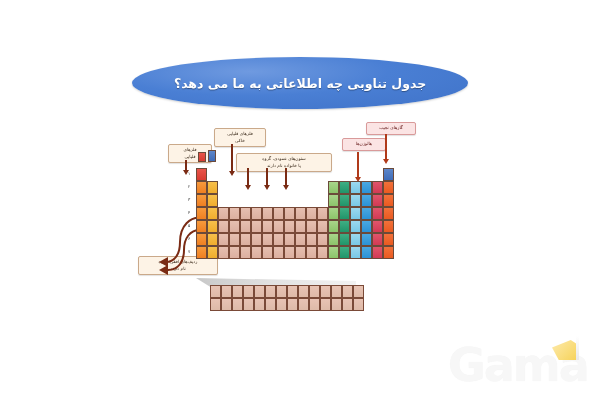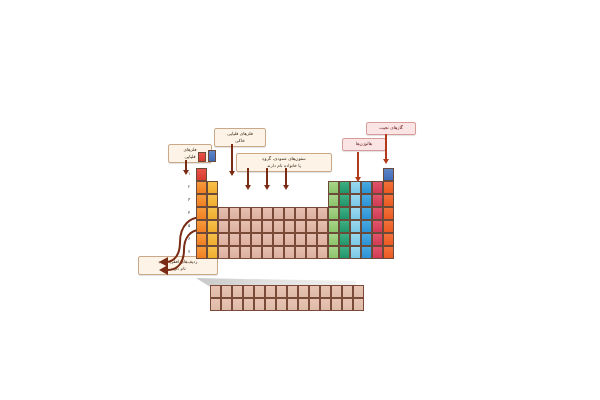--- a/index.html
+++ b/index.html
@@ -114,20 +114,23 @@
   .wm-pin{
     position:absolute;left:128px;top:0px;width:3px;height:24px;
     background:linear-gradient(180deg,#ffffff,#e8e8e8);
   }
 </style>
 </head>
 <body>
 
 <div class="slide">
 
+  <div class="title-ellipse">
+    <span class="title-text">جدول تناوبی چه اطلاعاتی به ما می دهد؟</span>
+  </div>
 
   <div class="diagram">
 
     <div class="callout c-alkali">
       <div>فلزهای</div>
       <div>قلیایی</div>
     </div>
 
     <div class="callout c-alkaline">
       <div>فلزهای قلیایی</div>
@@ -315,14 +318,19 @@
         <div class="cell c-f" style="left: 124px; top: 130px; width: 11px; height: 13px;"></div>
         <div class="cell c-f" style="left: 135px; top: 130px; width: 11px; height: 13px;"></div>
         <div class="cell c-f" style="left: 146px; top: 130px; width: 11px; height: 13px;"></div>
         <div class="cell c-f" style="left: 157px; top: 130px; width: 11px; height: 13px;"></div>
       </div>
 
     <div class="legend-sw c-h" style="left:68px;top:32px;width:8px;height:10px;"></div>
     <div class="legend-sw c-he" style="left:78px;top:30px;width:8px;height:12px;"></div>
   </div>
 
+  <div class="watermark">
+    <div class="wm-text">Gama</div>
+    <div class="wm-flag"></div>
+    <div class="wm-pin"></div>
+  </div>
 
 </div>
 
 </body></html>

